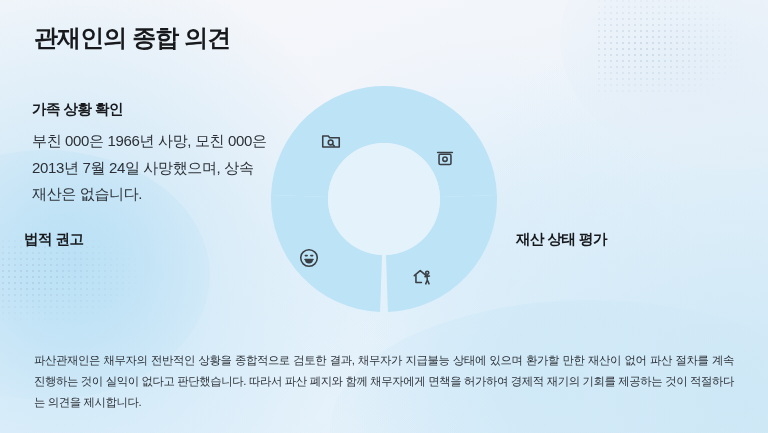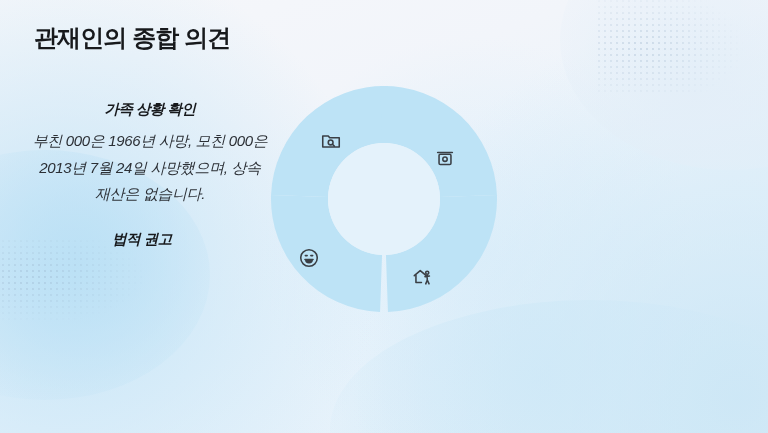--- a/index.html
+++ b/index.html
@@ -104,22 +104,21 @@
     margin-bottom: 9px;
   }
   .block .block-body {
     font-size: 15px;
     line-height: 1.78;
     color: #2c3036;
     letter-spacing: -0.35px;
   }
 
   .block-left {
-    text-align: center;
-    font-style: italic;
+    text-align: left;
   }
   .block-right {
     text-align: left;
   }
 
   #block-family  { left: 32px;  top: 100px; }
   #block-legal   { left: 24px;  top: 230px; }
   #block-economy { left: 516px; top: 110px; }
   #block-asset   { left: 516px; top: 230px; }
 
@@ -234,16 +233,18 @@
   </div>
 
   <div class="block block-left" id="block-legal">
     <div class="block-title">법적 권고</div>
   </div>
 
   <div class="block block-right" id="block-economy">
   </div>
 
   <div class="block block-right" id="block-asset">
-  </div>
-
+    <div class="block-title">재산 상태 평가</div>
+  </div>
+
+  <div class="summary">파산관재인은 채무자의 전반적인 상황을 종합적으로 검토한 결과, 채무자가 지급불능 상태에 있으며 환가할 만한 재산이 없어 파산 절차를 계속 진행하는 것이 실익이 없다고 판단했습니다. 따라서 파산 폐지와 함께 채무자에게 면책을 허가하여 경제적 재기의 기회를 제공하는 것이 적절하다는 의견을 제시합니다.</div>
 
 </div>
 
 </body></html>

